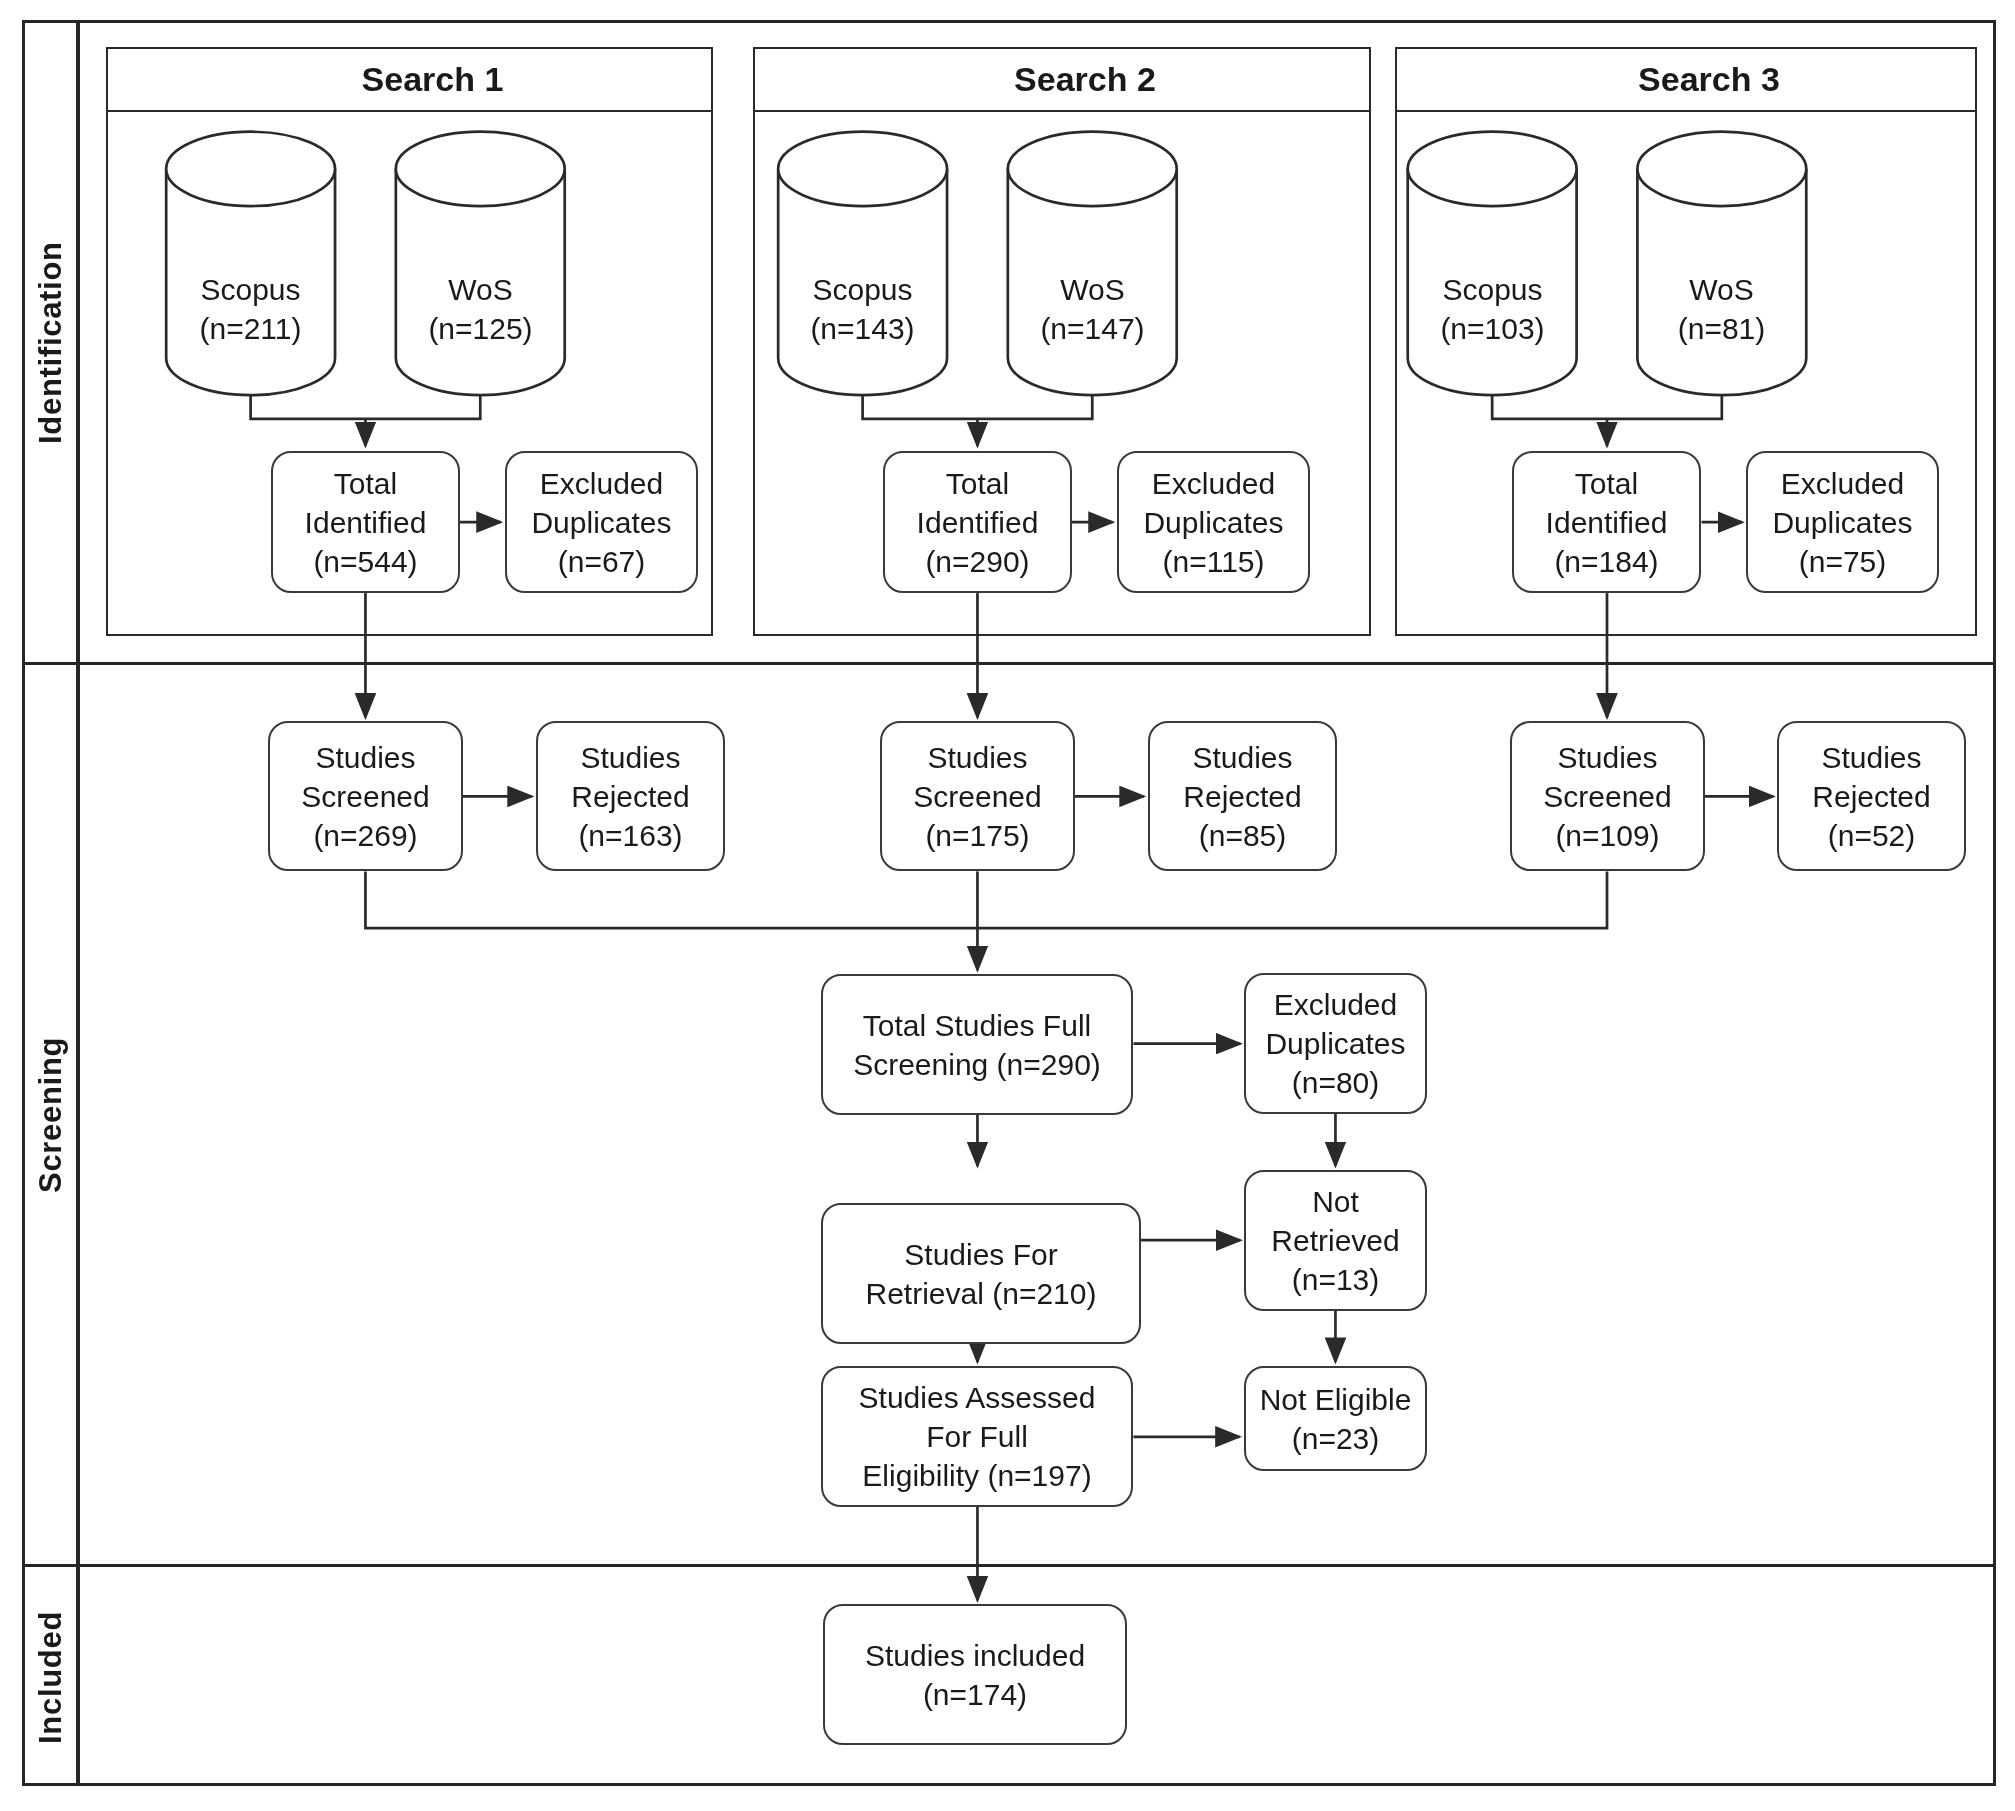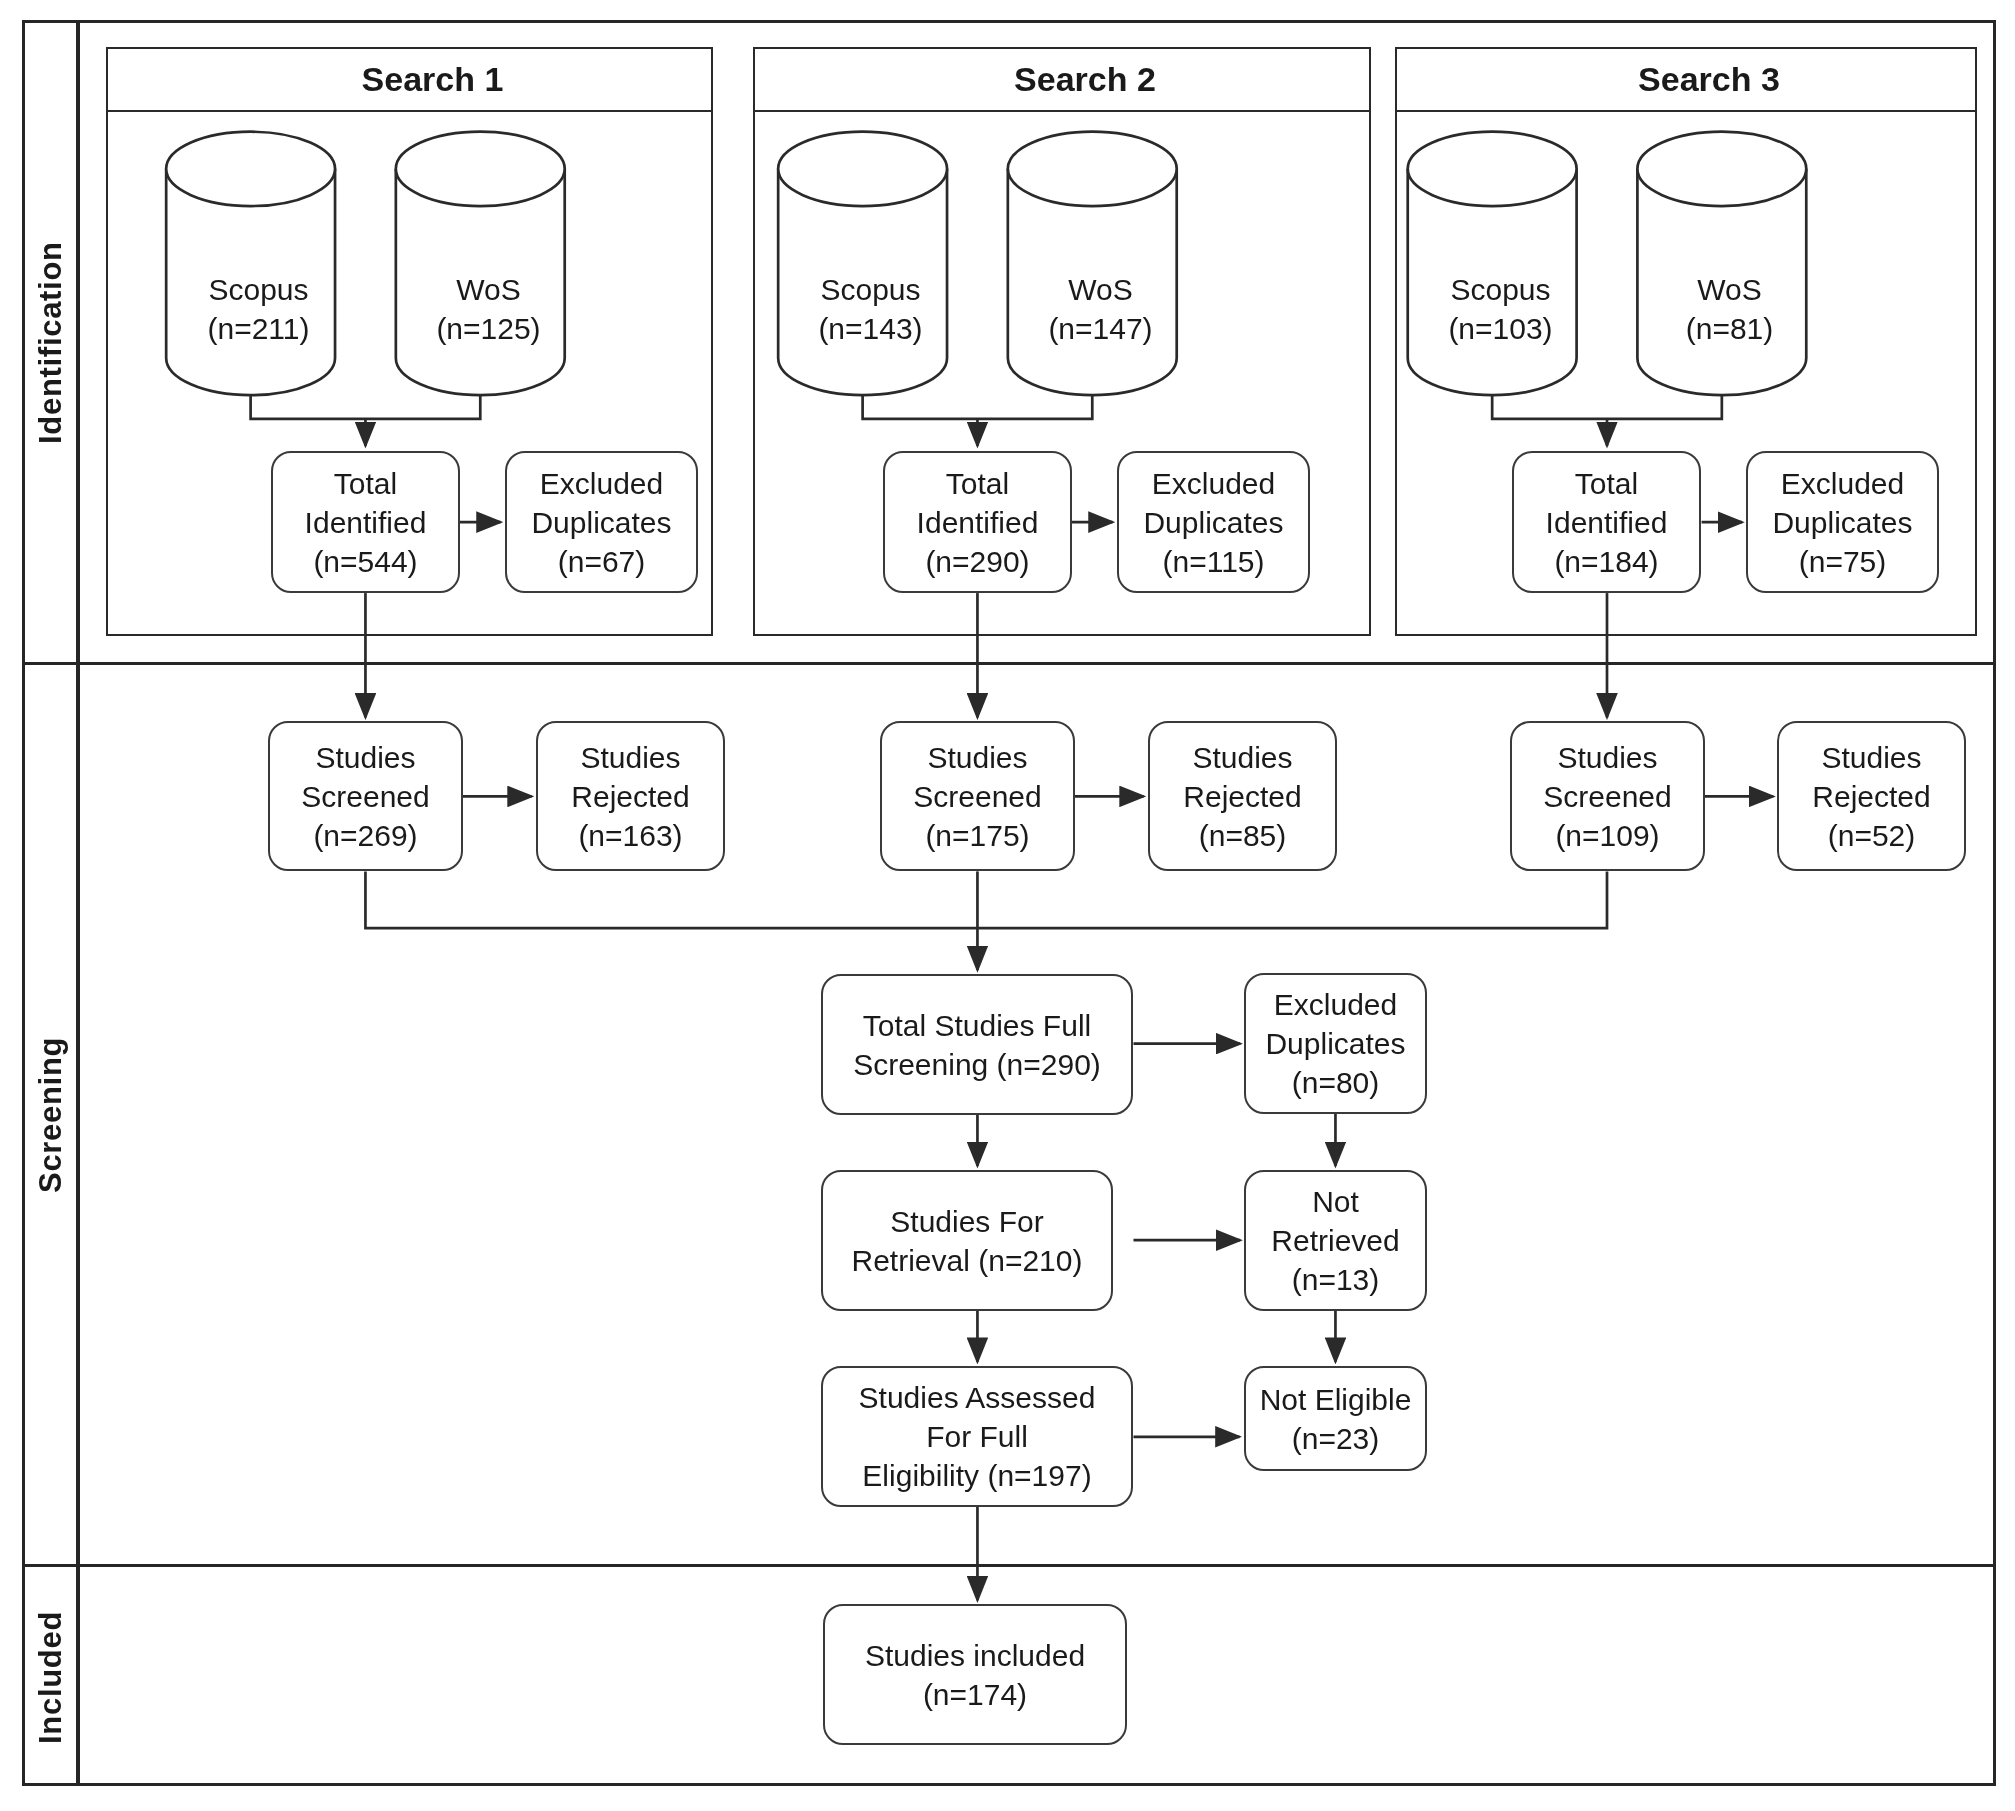--- a/index.html
+++ b/index.html
@@ -14,21 +14,21 @@
     writing-mode: vertical-rl; transform: rotate(180deg);
     font-weight: bold; font-size: 31px; letter-spacing: 0.7px; z-index: 1; }
   .panel { position: absolute; border: 2.7px solid #2a2a2a; box-sizing: border-box; z-index: 1; background: transparent; }
   .panel-header { height: 61px; border-bottom: 2.7px solid #2a2a2a; display: flex;
     align-items: center; justify-content: center; font-weight: bold; font-size: 34px; padding-left: 46px; }
   svg.overlay { position: absolute; left: 0; top: 0; z-index: 2; }
   .box { position: absolute; background: #ffffff; border: 2.7px solid #3a3a3a; border-radius: 20px;
     box-sizing: border-box; display: flex; flex-direction: column; align-items: center; justify-content: center;
     text-align: center; font-size: 30px; line-height: 1.3; z-index: 3; }
   .box span { display: block; }
-  .cyl-label { position: absolute; text-align: center; font-size: 30px; line-height: 1.3; z-index: 3; margin-left: 8px; }
+  .cyl-label { position: absolute; text-align: center; font-size: 30px; line-height: 1.3; z-index: 3; }
   .cyl-label span { display: block; }
 </style>
 </head>
 <body>
 
 <div class="frame"></div>
 <div class="vline" style="left:76px; top:20px; width:4px; height:1766px;"></div>
 <div class="hline" style="left:22px; top:662px; width:1974px; height:3.4px;"></div>
 <div class="hline" style="left:22px; top:1564px; width:1974px; height:3.4px;"></div>
 
@@ -216,21 +216,21 @@
 
 <div class="box" style="left:821px; top:974px; width:312px; height:141px;">
   <span>Total Studies Full</span>
   <span>Screening (n=290)</span>
 </div>
 <div class="box" style="left:1244px; top:973px; width:183px; height:141px;">
   <span>Excluded</span>
   <span>Duplicates</span>
   <span>(n=80)</span>
 </div>
-<div class="box" style="left:821px; top:1170px; width:292px; height:141px;">
+<div class="box" style="left:821px; top:1203px; width:320px; height:141px;">
   <span>Studies For</span>
   <span>Retrieval (n=210)</span>
 </div>
 <div class="box" style="left:1244px; top:1170px; width:183px; height:141px;">
   <span>Not</span>
   <span>Retrieved</span>
   <span>(n=13)</span>
 </div>
 <div class="box" style="left:821px; top:1366px; width:312px; height:141px;">
   <span>Studies Assessed</span>

